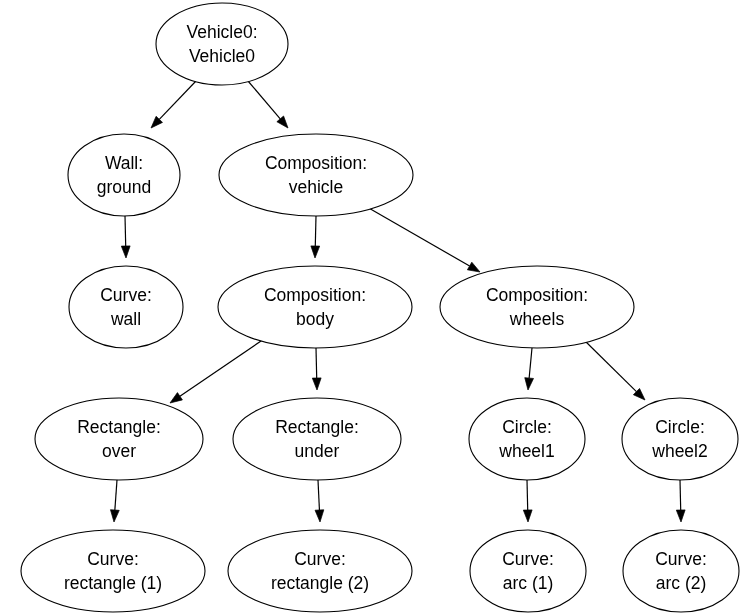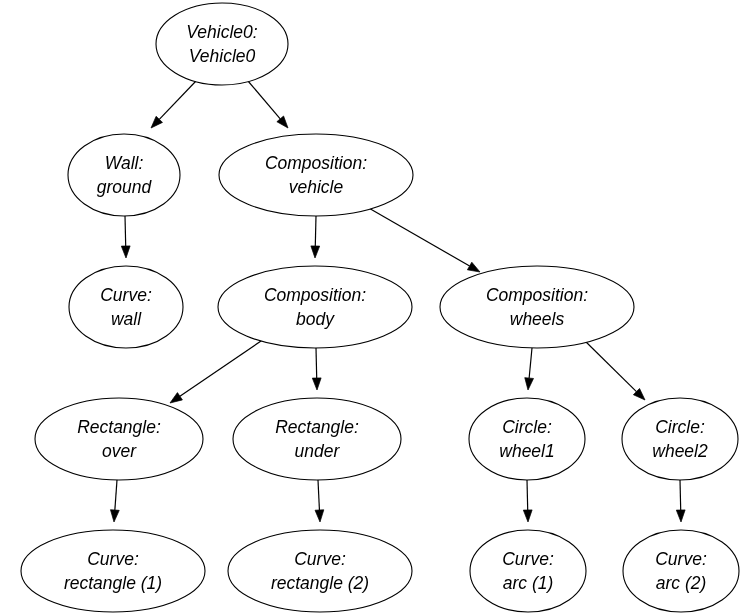--- a/index.html
+++ b/index.html
@@ -12,21 +12,20 @@
     width: 745px;
     height: 616px;
     overflow: hidden;
     font-family: "Liberation Sans", sans-serif;
   }
   #graph-canvas {
     position: relative;
     width: 745px;
     height: 616px;
     background: #ffffff;
-    font-style: italic;
   }
   #graph-svg {
     position: absolute;
     top: 0;
     left: 0;
     width: 745px;
     height: 616px;
     display: block;
   }
   .node-ellipse {

